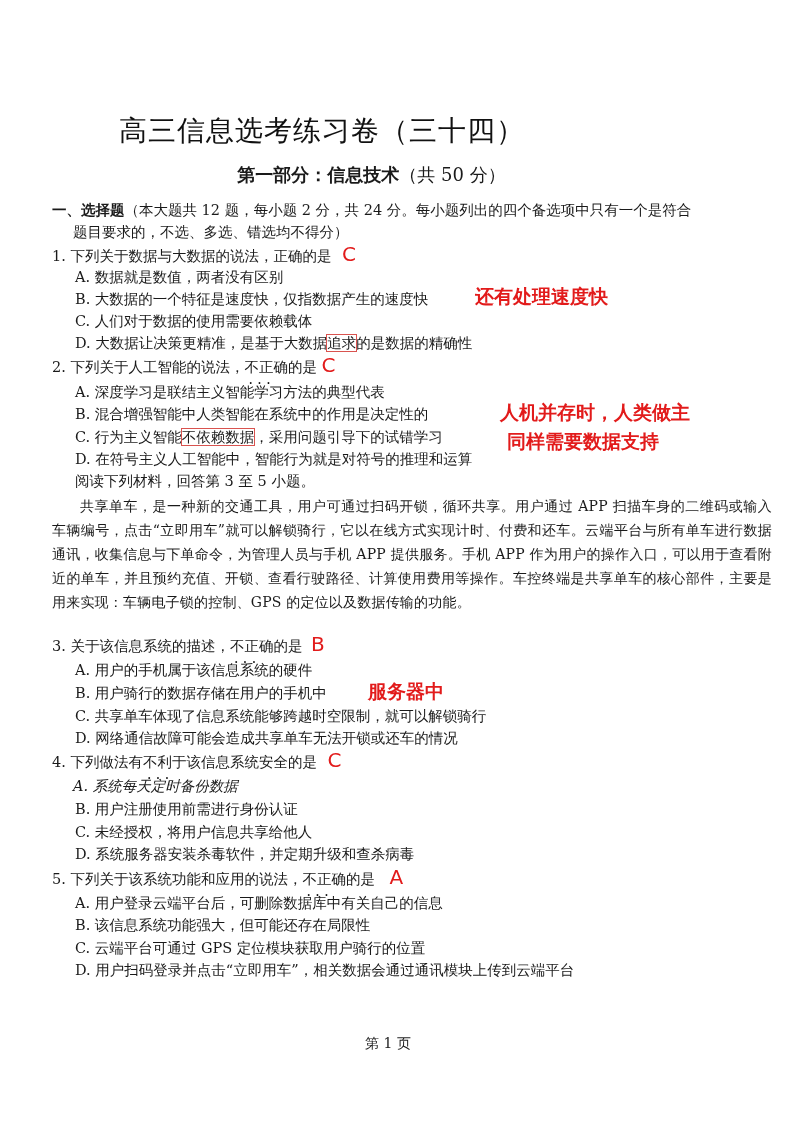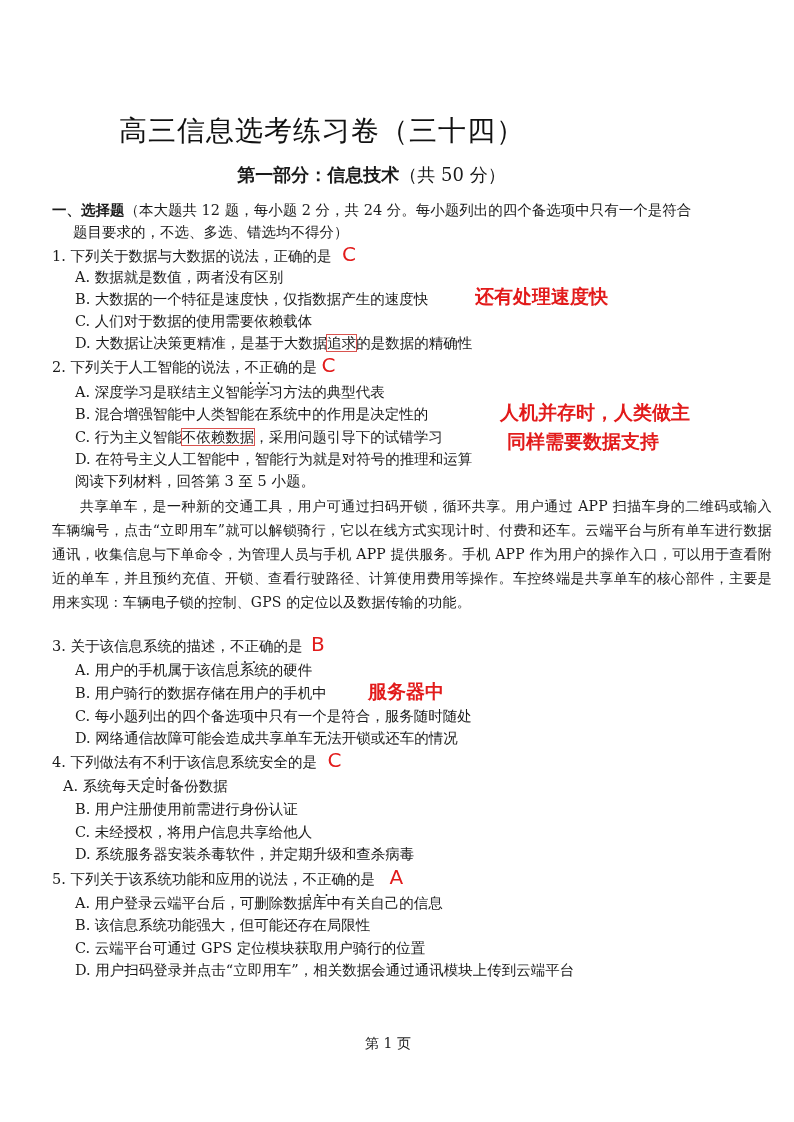--- a/index.html
+++ b/index.html
@@ -44,25 +44,25 @@
 <div class="abs note" style="left:507px; top:429px;">同样需要数据支持</div>
 <div class="abs line" style="left:75px; top:448px;">D. 在符号主义人工智能中，智能行为就是对符号的推理和运算</div>
 <div class="abs line" style="left:75px; top:470px;">阅读下列材料，回答第 3 至 5 小题。</div>
 
 <div class="abs para" style="top:494px;">共享单车，是一种新的交通工具，用户可通过扫码开锁，循环共享。用户通过 APP 扫描车身的二维码或输入车辆编号，点击“立即用车”就可以解锁骑行，它以在线方式实现计时、付费和还车。云端平台与所有单车进行数据通讯，收集信息与下单命令，为管理人员与手机 APP 提供服务。手机 APP 作为用户的操作入口，可以用于查看附近的单车，并且预约充值、开锁、查看行驶路径、计算使用费用等操作。车控终端是共享单车的核心部件，主要是用来实现：车辆电子锁的控制、GPS 的定位以及数据传输的功能。</div>
 
 <div class="abs line" style="left:52px; top:633px;"><span>3.</span> <span>关于该信息系统的描述，</span><span class="emph">不正确</span><span>的是</span> <span class="ans" style="margin-left:4px;">B</span></div>
 <div class="abs line" style="left:75px; top:659px;">A. 用户的手机属于该信息系统的硬件</div>
 <div class="abs line" style="left:75px; top:682px;">B. 用户骑行的数据存储在用户的手机中</div>
 <div class="abs note" style="left:368px; top:679px;">服务器中</div>
-<div class="abs line" style="left:75px; top:705px;">C. 每小题列出的四个备选项中只有一个是符合，服务随时随处</div>
+<div class="abs line" style="left:75px; top:705px;">C. 共享单车体现了信息系统能够跨越时空限制，就可以解锁骑行</div>
 <div class="abs line" style="left:75px; top:727px;">D. 网络通信故障可能会造成共享单车无法开锁或还车的情况</div>
 
 <div class="abs line" style="left:52px; top:749px;"><span>4.</span> <span>下列做法有</span><span class="emph">不利于</span><span>该信息系统安全的是</span> <span class="ans" style="margin-left:6px;">C</span></div>
-<div class="abs line" style="left:63px; top:775px;">A. 系统每天定时备份数据</div>
+<div class="abs line" style="left:73px; top:775px;font-style:italic;">A. 系统每天定时备份数据</div>
 <div class="abs line" style="left:75px; top:798px;">B. 用户注册使用前需进行身份认证</div>
 <div class="abs line" style="left:75px; top:821px;">C. 未经授权，将用户信息共享给他人</div>
 <div class="abs line" style="left:75px; top:843px;">D. 系统服务器安装杀毒软件，并定期升级和查杀病毒</div>
 
 <div class="abs line" style="left:52px; top:866px;"><span>5.</span> <span>下列关于该系统功能和应用的说法，</span><span class="emph">不正确</span><span>的是</span> <span class="ans" style="margin-left:10px;">A</span></div>
 <div class="abs line" style="left:75px; top:892px;">A. 用户登录云端平台后，可删除数据库中有关自己的信息</div>
 <div class="abs line" style="left:75px; top:914px;">B. 该信息系统功能强大，但可能还存在局限性</div>
 <div class="abs line" style="left:75px; top:937px;">C. 云端平台可通过 GPS 定位模块获取用户骑行的位置</div>
 <div class="abs line" style="left:75px; top:959px;">D. 用户扫码登录并点击“立即用车”，相关数据会通过通讯模块上传到云端平台</div>
 

